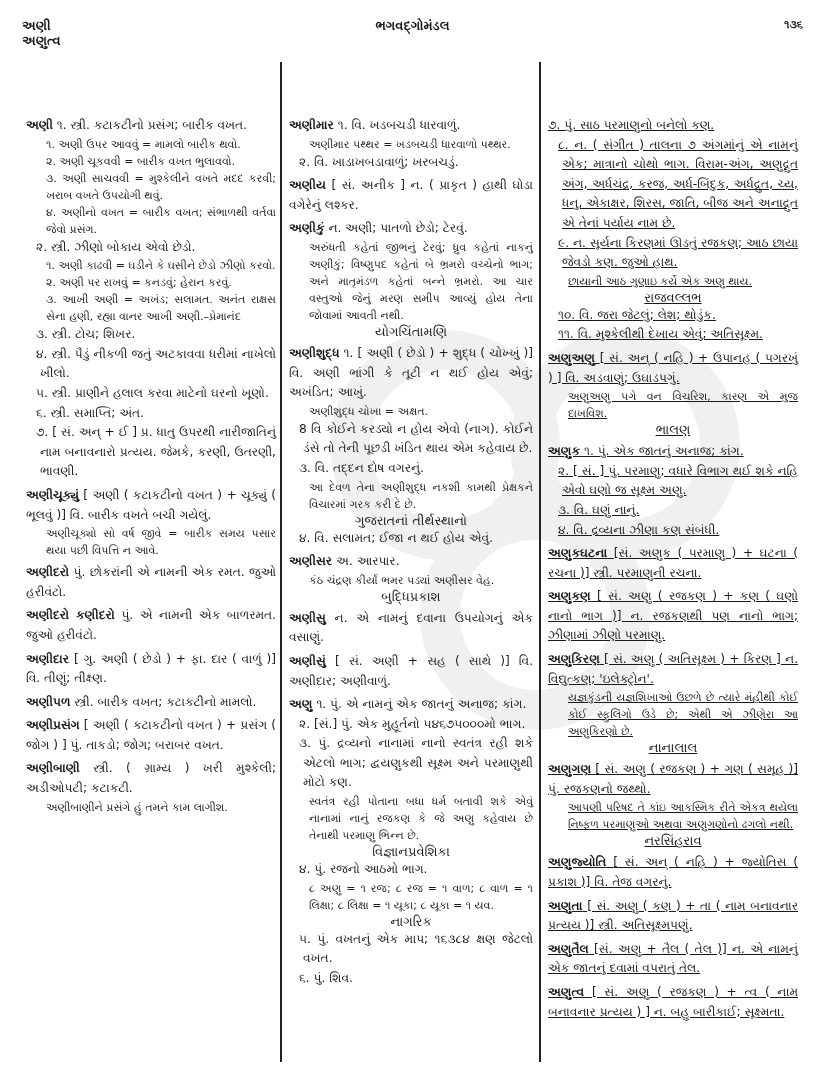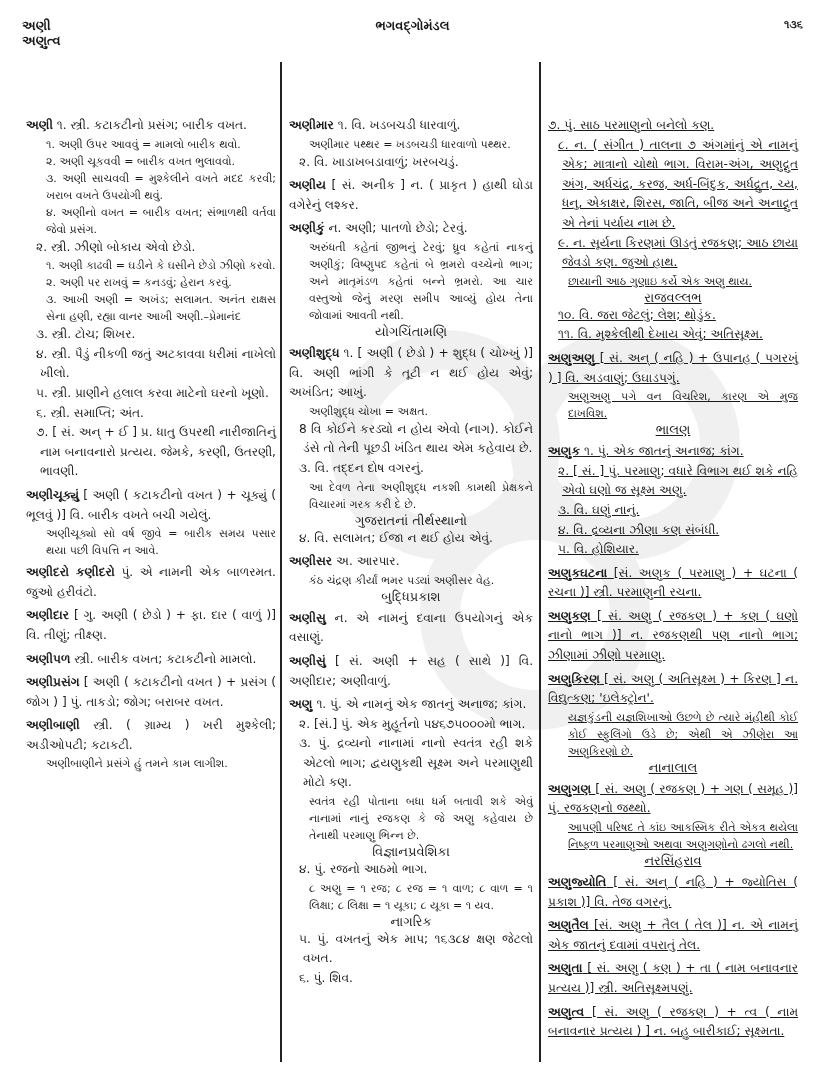--- a/index.html
+++ b/index.html
@@ -58,20 +58,23 @@
       <div class="ex"><span>૩. આખી અણી = અખંડ; સલામત. અનંત રાક્ષસ સેના હણી, રહ્યા વાનર આખી અણી.–પ્રેમાનંદ</span></div>
       <div class="sense"><span>૩. સ્ત્રી. ટોચ; શિખર.</span></div>
       <div class="sense"><span>૪. સ્ત્રી. પૈડું નીકળી જતું અટકાવવા ધરીમાં નાખેલો ખીલો.</span></div>
       <div class="sense"><span>૫. સ્ત્રી. પ્રાણીને હલાલ કરવા માટેનો ઘરનો ખૂણો.</span></div>
       <div class="sense"><span>૬. સ્ત્રી. સમાપ્તિ; અંત.</span></div>
       <div class="sense"><span>૭. [ સં. અન્ + ઈ ] પ્ર. ધાતુ ઉપરથી નારીજાતિનું નામ બનાવનારો પ્રત્યય. જેમકે, કરણી, ઉતરણી, ભાવણી.</span></div>
     </div>
     <div class="entry">
       <div class="first"><span class="head">અણીચૂક્યું</span> <span>[ અણી ( કટાકટીનો વખત ) + ચૂક્યું ( ભૂલવું )] વિ. બારીક વખતે બચી ગયેલું.</span></div>
       <div class="ex"><span>અણીચૂક્યો સો વર્ષ જીવે = બારીક સમય પસાર થયા પછી વિપત્તિ ન આવે.</span></div>
+    </div>
+    <div class="entry">
+      <div class="first"><span class="head">અણીદરો</span> <span>પું. છોકરાંની એ નામની એક રમત. જુઓ હરીવંટો.</span></div>
     </div>
     <div class="entry">
       <div class="first"><span class="head">અણીદરો કણીદરો</span> <span>પું. એ નામની એક બાળરમત. જુઓ હરીવંટો.</span></div>
     </div>
     <div class="entry">
       <div class="first"><span class="head">અણીદાર</span> <span>[ ગુ. અણી ( છેડો ) + ફા. દાર ( વાળું )] વિ. તીણું; તીક્ષ્ણ.</span></div>
     </div>
     <div class="entry">
       <div class="first"><span class="head">અણીપળ</span> <span>સ્ત્રી. બારીક વખત; કટાકટીનો મામલો.</span></div>
     </div>
@@ -143,21 +146,20 @@
     <div class="entry">
       <div class="first"><span class="head">અણુઅણુ</span> <span>[ સં. અન્ ( નહિ ) + ઉપાનહ ( પગરખું ) ] વિ. અડવાણું; ઉઘાડપગું.</span></div>
       <div class="ex"><span>અણુઅણુ પગે વન વિચરિશ, કારણ એ મુજ દાખવિશ.</span></div>
       <div class="src"><span>ભાલણ</span></div>
     </div>
     <div class="entry">
       <div class="first"><span class="head">અણુક</span> <span>૧. પું. એક જાતનું અનાજ; કાંગ.</span></div>
       <div class="sense"><span>૨. [ સં. ] પું. પરમાણુ; વધારે વિભાગ થઈ શકે નહિ એવો ઘણો જ સૂક્ષ્મ અણુ.</span></div>
       <div class="sense"><span>૩. વિ. ઘણું નાનું.</span></div>
       <div class="sense"><span>૪. વિ. દ્રવ્યના ઝીણા કણ સંબંધી.</span></div>
-      <div class="sense"><span>૫. વિ. હોશિયાર.</span></div>
     </div>
     <div class="entry">
       <div class="first"><span class="head">અણુકઘટના</span> <span>[સં. અણુક ( પરમાણુ ) + ઘટના ( રચના )] સ્ત્રી. પરમાણુની રચના.</span></div>
     </div>
     <div class="entry">
       <div class="first"><span class="head">અણુકણ</span> <span>[ સં. અણુ ( રજકણ ) + કણ ( ઘણો નાનો ભાગ )] ન. રજકણથી પણ નાનો ભાગ; ઝીણામાં ઝીણો પરમાણુ.</span></div>
     </div>
     <div class="entry">
       <div class="first"><span class="head">અણુકિરણ</span> <span>[ સં. અણુ ( અતિસૂક્ષ્મ ) + કિરણ ] ન. વિદ્યુત્કણ; 'ઇલેક્ટ્રોન'.</span></div>
       <div class="ex"><span>યજ્ઞકુંડની યજ્ઞશિખાઓ ઉછળે છે ત્યારે મંહીથી કોઈ કોઈ સ્ફુલિંગો ઉડે છે; એથી એ ઝીણેરા આ અણુકિરણો છે.</span></div>
@@ -165,21 +167,21 @@
     </div>
     <div class="entry">
       <div class="first"><span class="head">અણુગણ</span> <span>[ સં. અણુ ( રજકણ ) + ગણ ( સમૂહ )] પું. રજકણનો જથ્થો.</span></div>
       <div class="ex"><span>આપણી પરિષદ તે કાંઇ આકસ્મિક રીતે એકત્ર થયેલા નિષ્ફળ પરમાણુઓ અથવા અણુગણોનો ઢગલો નથી.</span></div>
       <div class="src"><span>નરસિંહરાવ</span></div>
     </div>
     <div class="entry">
       <div class="first"><span class="head">અણુજ્યોતિ</span> <span>[ સં. અન્ ( નહિ ) + જ્યોતિસ ( પ્રકાશ )] વિ. તેજ વગરનું.</span></div>
     </div>
     <div class="entry">
-      <div class="first"><span class="head">અણુતૈલ</span> <span>[સં. અણુ + તૈલ ( તેલ )] ન. એ નામનું એક જાતનું દવામાં વપરાતું તેલ.</span></div>
+      <div class="first"><span class="head">અણુતા</span> <span>[ સં. અણુ ( કણ ) + તા ( નામ બનાવનાર પ્રત્યય )] સ્ત્રી. અતિસૂક્ષ્મપણું.</span></div>
     </div>
     <div class="entry">
-      <div class="first"><span class="head">અણુતા</span> <span>[ સં. અણુ ( કણ ) + તા ( નામ બનાવનાર પ્રત્યય )] સ્ત્રી. અતિસૂક્ષ્મપણું.</span></div>
+      <div class="first"><span class="head">અણુતૈલ</span> <span>[સં. અણુ + તૈલ ( તેલ )] ન. એ નામનું એક જાતનું દવામાં વપરાતું તેલ.</span></div>
     </div>
     <div class="entry">
       <div class="first"><span class="head">અણુત્વ</span> <span>[ સં. અણુ ( રજકણ ) + ત્વ ( નામ બનાવનાર પ્રત્યય ) ] ન. બહુ બારીકાઈ; સૂક્ષ્મતા.</span></div>
     </div>
   </div>
 
 </body></html>

